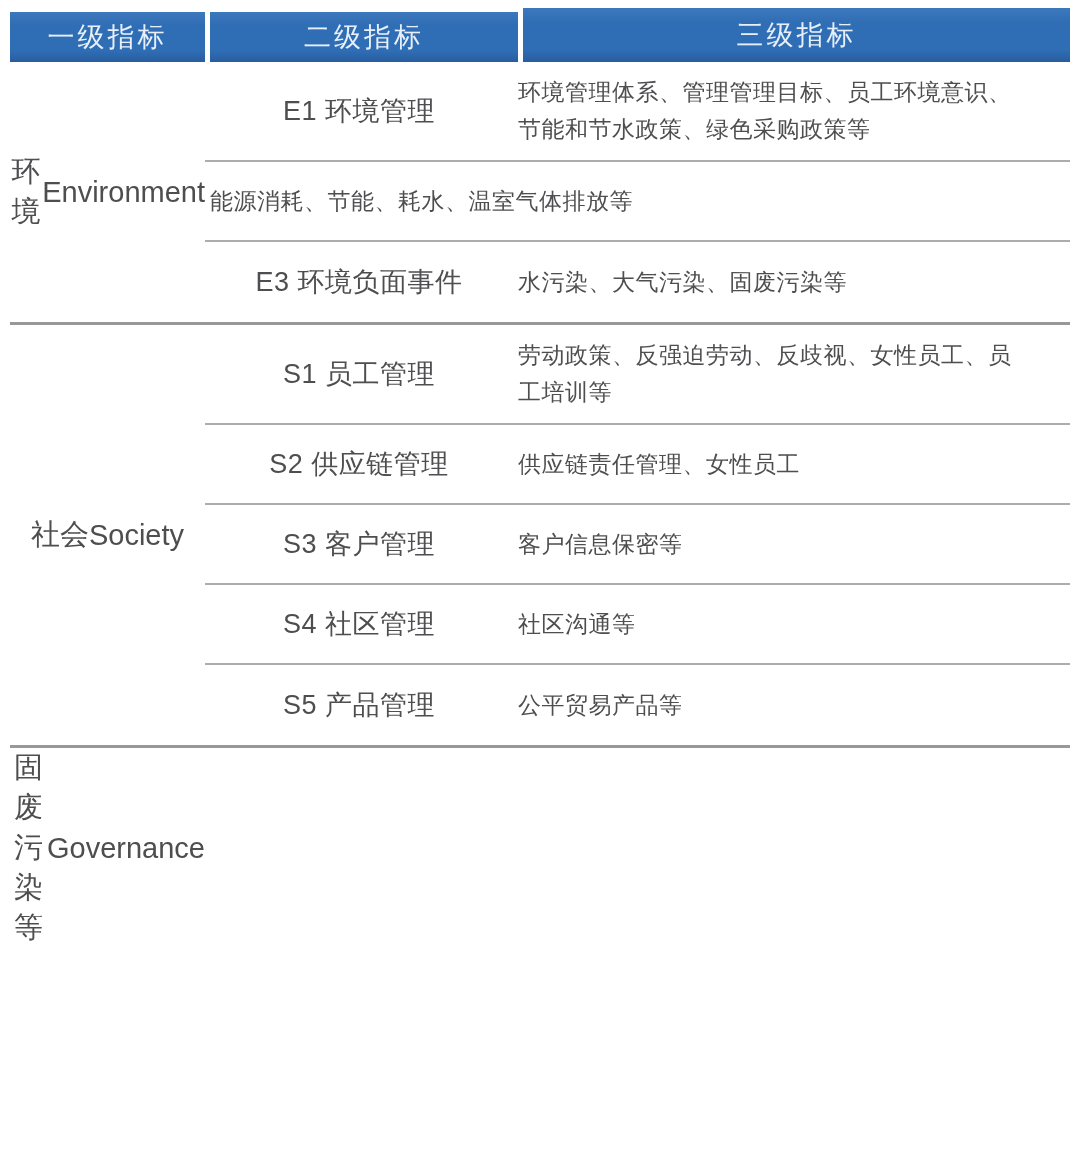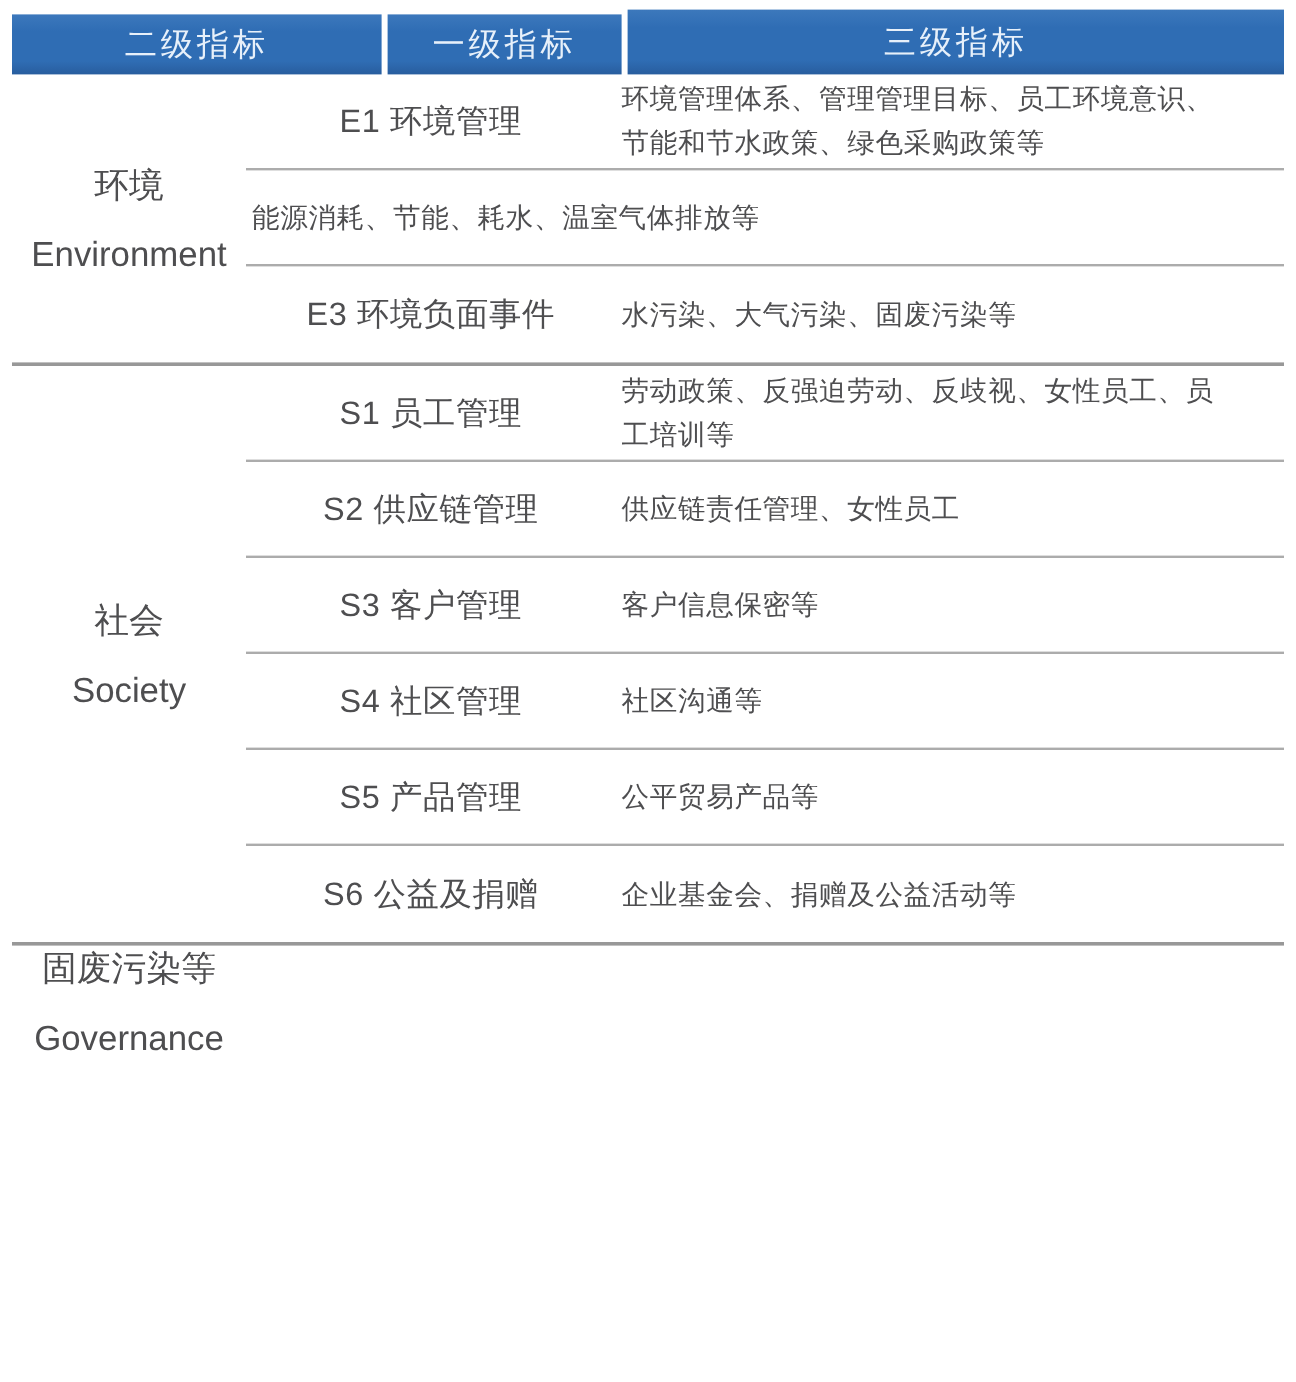--- a/index.html
+++ b/index.html
@@ -36,38 +36,38 @@
   .hcell.c3 { flex: 1 1 auto; margin-top: -4px; } 
   
   .group {
     display: flex;
     border-bottom: 3px solid var(--group-line, #989898);
   }
   .group:last-child { border-bottom: none; }
   .group-label {
     flex: 0 0 195px;
     display: flex;
-    flex-direction: column;
+    flex-direction: row;
     align-items: center;
     justify-content: center;
     row-gap: 22px;
     font-size: 29px;
     color: var(--body-text, #4e4e50);
     text-align: center;
   }
   .rows {
     flex: 1 1 auto;
     display: flex;
     flex-direction: column;
   }
   .row {
     display: flex;
     align-items: center;
     min-height: 80px;
-    padding: 2px 0;
+    padding: 12px 0;
     border-bottom: 2px solid var(--row-line, #acacac);
   }
   .row:last-child { border-bottom: none; }
   .cell-l2 {
     flex: 0 0 308px;
     width: 308px;
     text-align: center;
     font-size: 27px;
     color: var(--body-text, #4e4e50);
     letter-spacing: 0.5px;
@@ -81,22 +81,22 @@
     letter-spacing: 0.5px;
     color: var(--body-text, #4e4e50);
     text-align: left;
   }
 </style>
 </head>
 <body>
 
 <div class="table">
   <div class="header-row">
+    <div class="hcell c1">一级指标</div>
     <div class="hcell c2">二级指标</div>
-    <div class="hcell c1">一级指标</div>
     <div class="hcell c3">三级指标</div>
   </div>
   <div id="groups">
   <div class="group">
     <div class="group-label">
       <span class="l1-zh">环境</span>
       <span class="l1-en">Environment</span>
     </div>
     <div class="rows">
   <div class="row">
@@ -139,24 +139,20 @@
   <div class="row">
     <div class="cell-l2">S4 社区管理</div>
     <div class="cell-l3">社区沟通等</div>
   </div>
 
   <div class="row">
     <div class="cell-l2">S5 产品管理</div>
     <div class="cell-l3">公平贸易产品等</div>
   </div>
 
-  <div class="row">
-    <div class="cell-l2">S6 公益及捐赠</div>
-    <div class="cell-l3">企业基金会、捐赠及公益活动等</div>
-  </div>
 
 </div>
   </div>
 
   <div class="group">
     <div class="group-label">
       <span class="l1-zh">固废污染等</span>
       <span class="l1-en">Governance</span>
     </div>
   </div>

